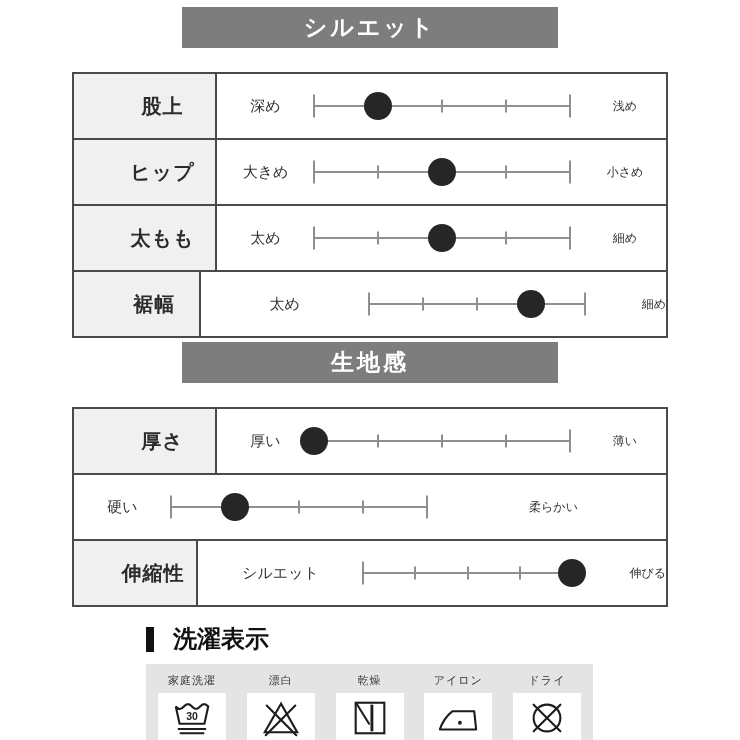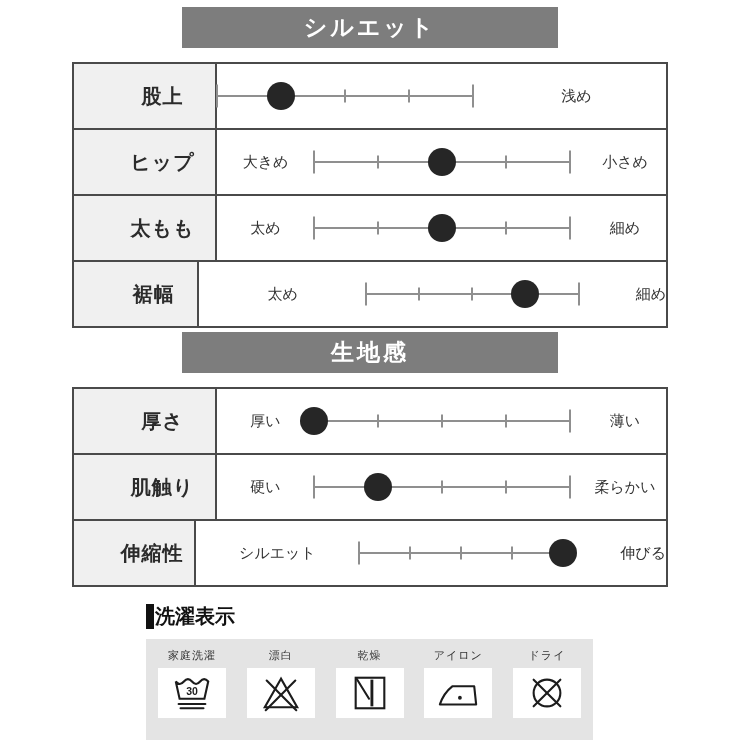--- a/index.html
+++ b/index.html
@@ -3,61 +3,62 @@
 <meta charset="utf-8">
 <style>
   html,body{margin:0;padding:0;background:#fff;}
   .page{width:740px;height:740px;position:relative;background:#fff;overflow:hidden;
         font-family:"Liberation Sans","DejaVu Sans",sans-serif;color:#222;}
   .sec-header{width:376px;height:41px;margin:0 auto;background:var(--header-bg,#7d7d7d);
         color:var(--header-text,#fff);font-size:23px;font-weight:bold;letter-spacing:3px;
         display:flex;align-items:center;justify-content:center;}
   .sec-header.first{margin-top:7px;}
   .sec-header.second{margin-top:4px;}
-  .spec-table{width:596px;margin:14px auto 0;border:2px solid var(--table-border,#4a4a4a);box-sizing:border-box;}
+  .spec-table{width:596px;margin:24px auto 0;border:2px solid var(--table-border,#4a4a4a);box-sizing:border-box;}
   .spec-row{display:flex;height:64px;border-bottom:2px solid var(--table-border,#4a4a4a);background:#fff;}
   .spec-row:last-child{border-bottom:none;gap:43px;}
   .spec-label{width:143px;box-sizing:border-box;background:var(--label-cell-bg,#f0f0f0);
         border-right:2px solid var(--table-border,#4a4a4a);
         display:flex;align-items:center;justify-content:center;padding-left:36px;
         font-size:20px;font-weight:bold;color:#2b2b2b;letter-spacing:1px;}
   .spec-left{width:97px;display:flex;align-items:center;justify-content:center;
         font-size:15px;color:#333;white-space:nowrap;}
   .slider{width:256px;position:relative;align-self:stretch;}
   .slider-line{position:absolute;left:0;right:0;top:50%;height:2px;margin-top:-1px;
         background:var(--slider-line,#8f8f8f);}
   .tick{position:absolute;width:2px;top:50%;background:var(--slider-line,#8f8f8f);
         transform:translate(-50%,-50%);}
   .tick.tall{height:23px;}
   .tick.short{height:13px;}
   .dot{position:absolute;width:28px;height:28px;border-radius:50%;top:50%;
         background:var(--dot,#262626);transform:translate(-50%,-50%);}
   .spec-right{flex:1;display:flex;align-items:center;justify-content:center;
-        padding-left:14px;font-size:15px;color:#333;white-space:nowrap;}
+        padding-left:14px;font-size:12px;color:#333;white-space:nowrap;}
   .care{margin:16px 0 0 146px;}
-  .care-heading{display:flex;align-items:center;gap:1px;font-size:20px;font-weight:600;color:#111;}
+  .care-heading{display:flex;align-items:center;gap:19px;font-size:24px;font-weight:600;color:#111;}
   .care-bar{width:8px;height:25px;background:#111;}
   .care-box{margin-top:9px;width:447px;height:116px;background:var(--care-box-bg,#e4e4e4);
         display:flex;justify-content:space-between;padding:0 12px;box-sizing:border-box;}
   .care-item{display:flex;flex-direction:column;align-items:center;width:68px;}
   .care-label{font-size:11px;color:#333;margin:9px 0 5px;white-space:nowrap;letter-spacing:1px;}
   .care-tile{width:68px;height:50px;background:#fff;display:flex;align-items:center;
         justify-content:center;color:var(--icon-color,#1c1c1c);}
   .care-tile svg{display:block;}
 </style>
 </head>
 <body>
 
 <div class="page" style="--header-bg: #7d7d7d; --header-text: #ffffff; --label-cell-bg: #f0f0f0; --table-border: #4a4a4a; --slider-line: #8f8f8f; --dot: #262626; --care-box-bg: #e4e4e4; --icon-color: #1c1c1c;">
 
   <section>
     <div class="sec-header first">シルエット</div>
     <div class="spec-table" id="table-0">
         <div class="spec-row">
           <div class="spec-label">股上</div>
+          <div class="spec-left">深め</div>
           <div class="slider">
             <div class="slider-line"></div>
             <div class="tick tall" style="left: 0%;"></div>
             <div class="tick short" style="left: 25%;"></div>
             <div class="tick short" style="left: 50%;"></div>
             <div class="tick short" style="left: 75%;"></div>
             <div class="tick tall" style="left: 100%;"></div>
             <div class="dot" style="left: 25%;"></div>
           </div>
           <div class="spec-right">浅め</div>
@@ -118,21 +119,20 @@
             <div class="tick tall" style="left: 0%;"></div>
             <div class="tick short" style="left: 25%;"></div>
             <div class="tick short" style="left: 50%;"></div>
             <div class="tick short" style="left: 75%;"></div>
             <div class="tick tall" style="left: 100%;"></div>
             <div class="dot" style="left: 0%;"></div>
           </div>
           <div class="spec-right">薄い</div>
         </div>
         <div class="spec-row">
-          <div class="spec-label">肌触り</div>
           <div class="spec-left">硬い</div>
           <div class="slider">
             <div class="slider-line"></div>
             <div class="tick tall" style="left: 0%;"></div>
             <div class="tick short" style="left: 25%;"></div>
             <div class="tick short" style="left: 50%;"></div>
             <div class="tick short" style="left: 75%;"></div>
             <div class="tick tall" style="left: 100%;"></div>
             <div class="dot" style="left: 25%;"></div>
           </div>

